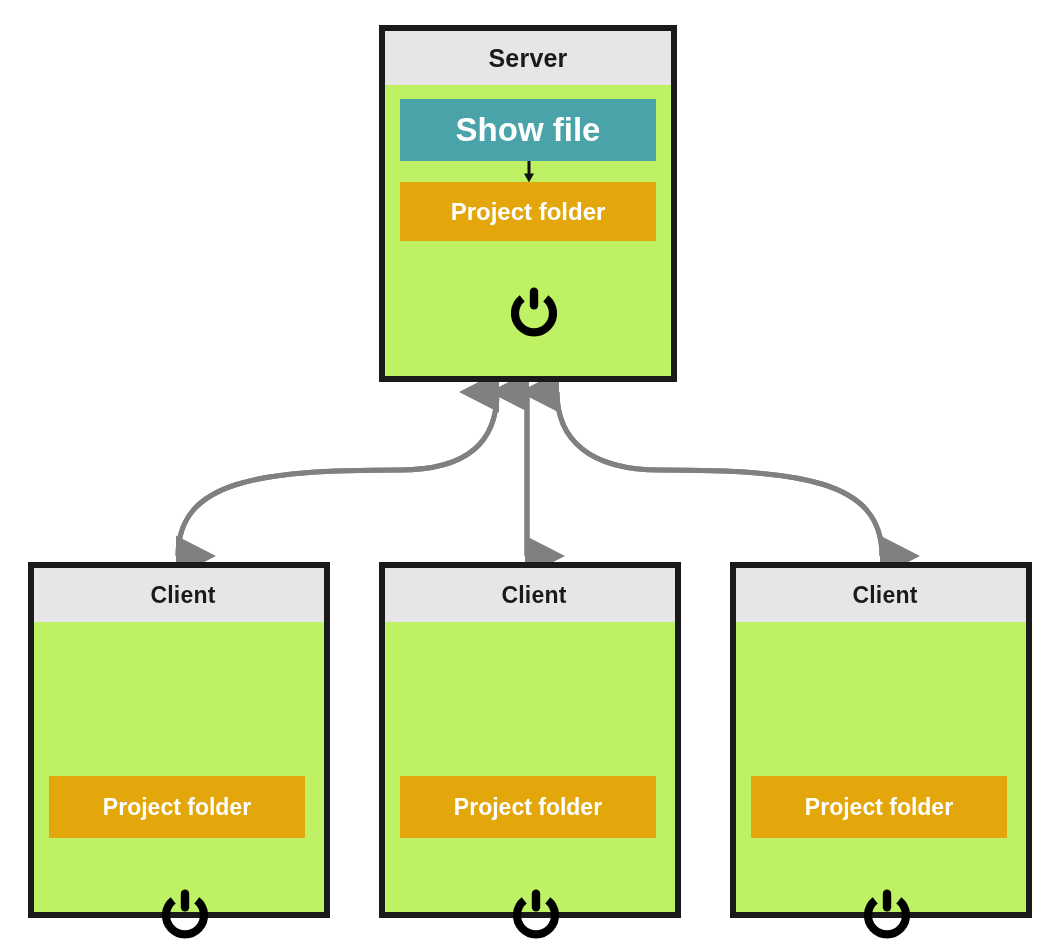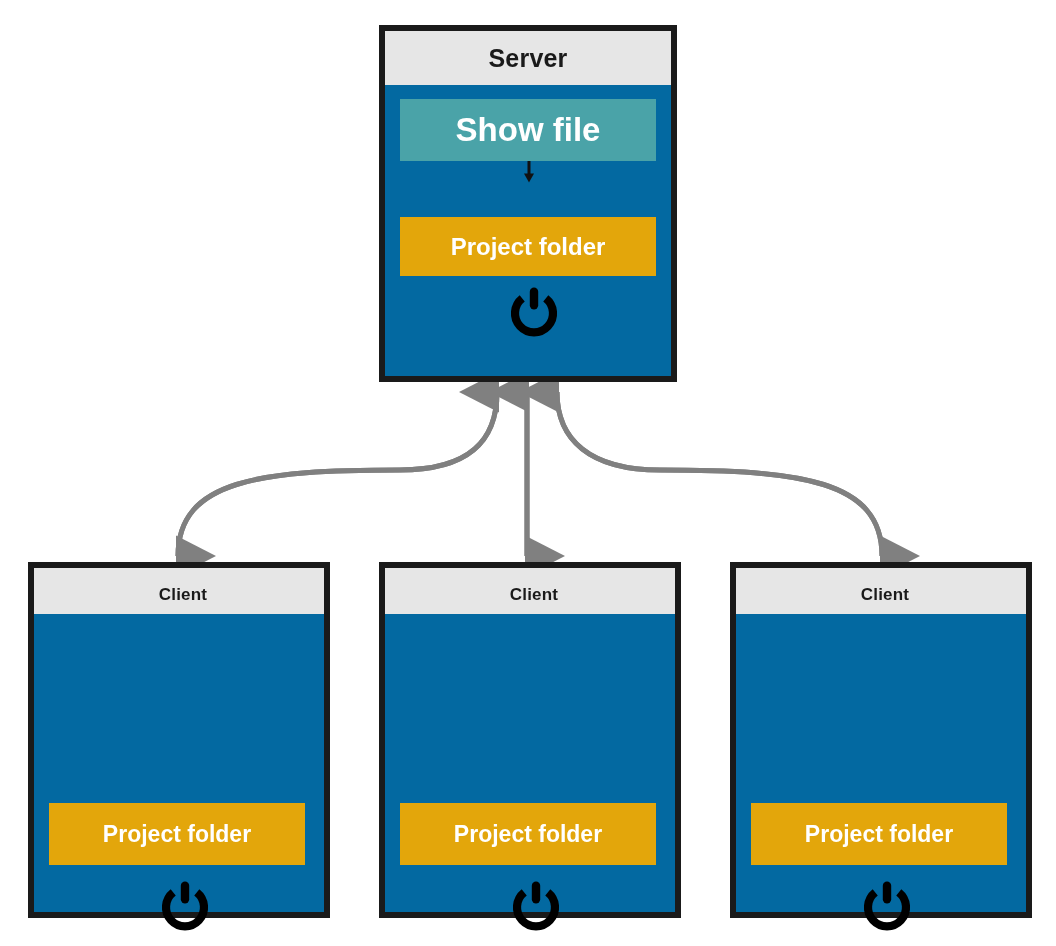--- a/index.html
+++ b/index.html
@@ -15,21 +15,21 @@
     width: 1056px;
     height: 946px;
     background: #ffffff;
     overflow: hidden;
   }
 
   
   .machine {
     position: absolute;
     box-sizing: border-box;
-    background: #0369a1;
+    background: #bef264;
     border: 6px solid #1a1a1a;
   }
   .machine-header {
     box-sizing: border-box;
     width: 100%;
     background: #e6e6e6;
     color: #1a1a1a;
     font-weight: bold;
     text-align: center;
     letter-spacing: .2px;
@@ -55,39 +55,39 @@
   
   .client {
     top: 562px;
     width: 302px;
     height: 356px;
   }
   #client-1 { left: 28px; }
   #client-2 { left: 379px; }
   #client-3 { left: 730px; }
   .client .machine-header {
-    height: 46px;
+    height: 54px;
     line-height: 54px;
-    font-size: 17px;
+    font-size: 23px;
     padding-left: 8px;
   }
 
   
   .bar {
     position: absolute;
     box-sizing: border-box;
     display: flex;
     align-items: center;
     justify-content: center;
     color: #ffffff;
     font-weight: bold;
     text-align: center;
   }
   .bar-teal   { background: #4aa3a8; }
-  .bar-orange { background: #e3a60b; margin-top: 35px; }
+  .bar-orange { background: #e3a60b; }
 
   #server-show-file {
     left: 15px;
     top: 14px;
     width: 256px;
     height: 62px;
     font-size: 33px;
   }
   #server-project-folder {
     left: 15px;

